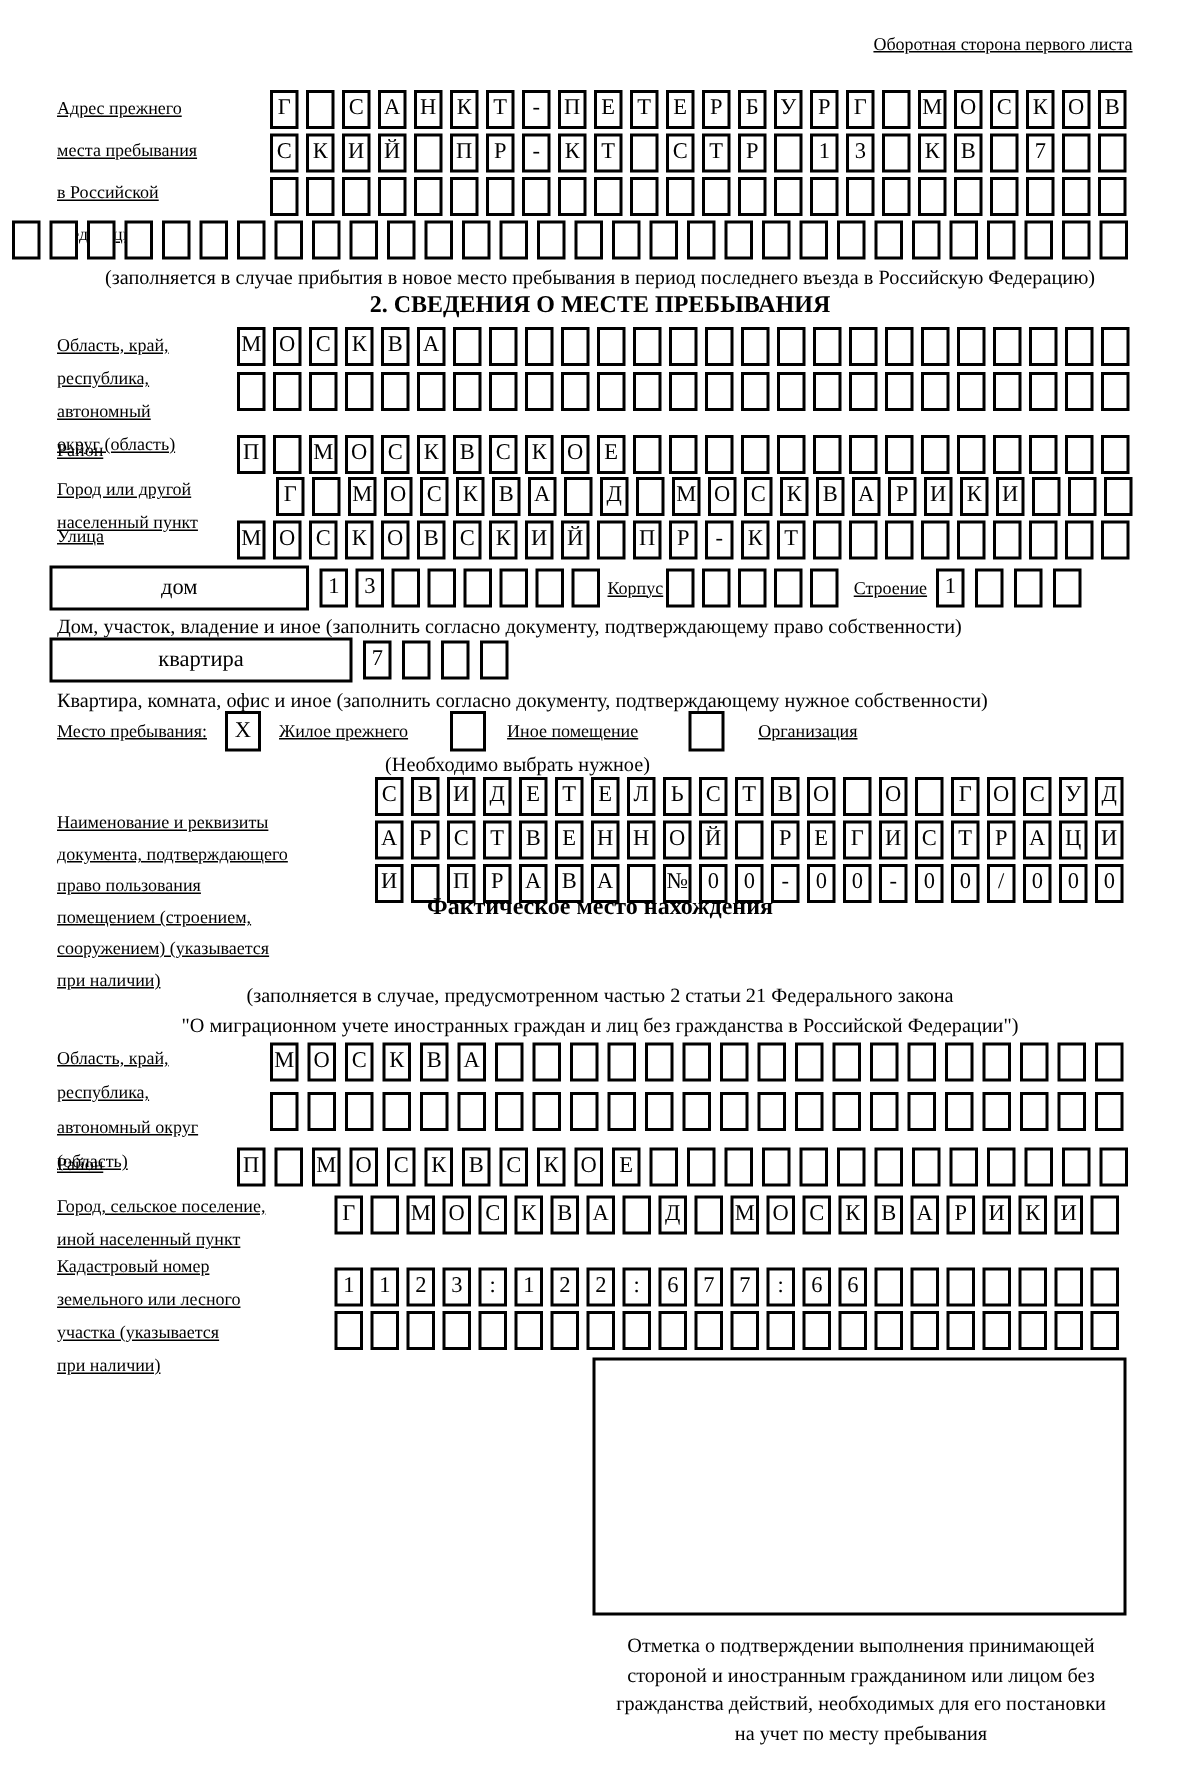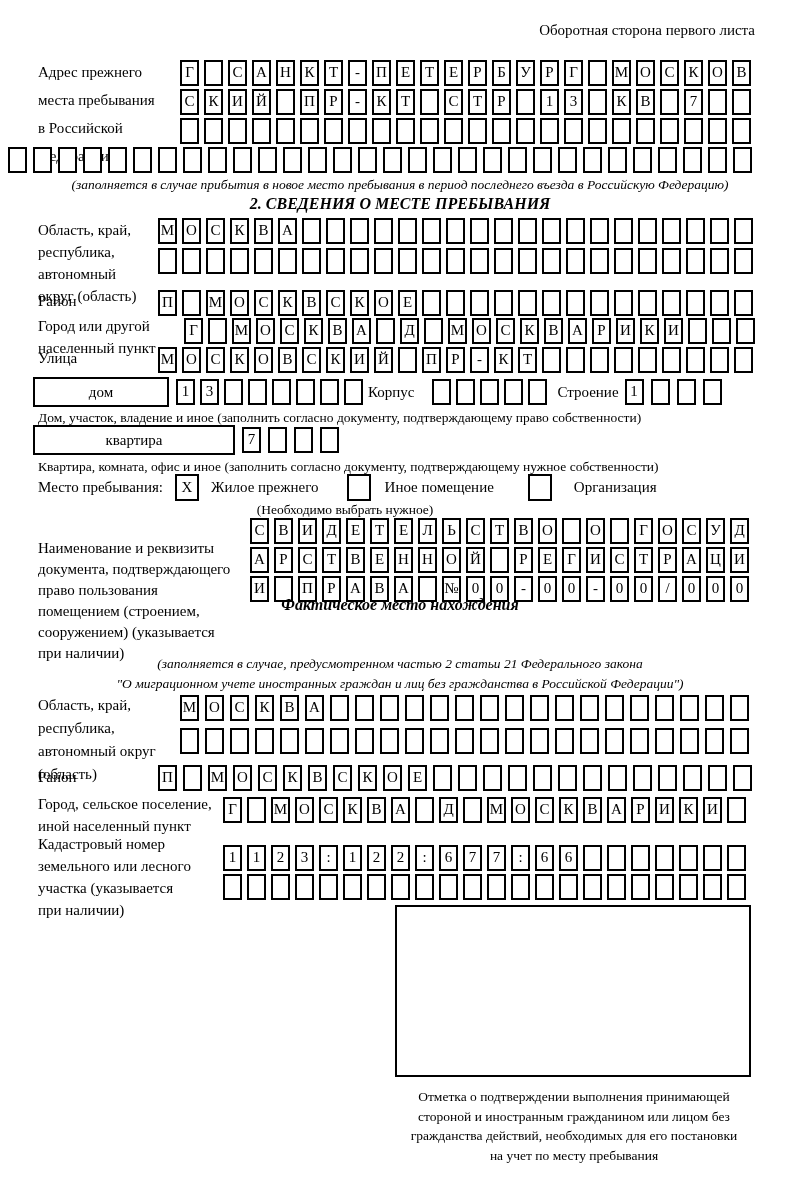--- a/index.html
+++ b/index.html
@@ -1,22 +1,22 @@
 <!DOCTYPE html>
 <html><head>
 <meta charset="utf-8">
 <style>
   html,body{margin:0;padding:0;background:#fff;}
   .page{position:relative;width:800px;height:1180px;background:#ffffff;color:#000;
         font-family:"Liberation Serif",serif;overflow:hidden;}
   .abs{position:absolute;}
-  .label{font-size:15px;}
+  .label{font-size:12px;text-decoration:underline;}
   .note{font-size:13.5px;}
   .bold{font-weight:bold;}
-  .center{left:0;width:100%;text-align:center;font-style:italic;}
+  .center{left:0;width:100%;text-align:center;}
   .lh21 div{line-height:21px;}
   .lh22 div{line-height:22px;}
   .lh23 div{line-height:23px;}
   .lh28 div{line-height:28px;}
   .cell-row{white-space:nowrap;height:26px;}
   .rows .cell-row{margin-bottom:3px;}
   .cell{display:inline-block;box-sizing:border-box;width:19px;height:26px;border:2px solid #000;
         margin-right:5px;text-align:center;font-size:15px;line-height:21px;vertical-align:top;background:#fff;}
   .p25 .cell{margin-right:6px;}
   .p26 .cell{margin-right:7px;}
@@ -68,23 +68,23 @@
   <div class="abs label lh22" style="left:38px;top:315px;width:150px">
       <div>Город или другой</div>
       <div>населенный пункт</div>
     </div>
   <div class="abs cell-row" style="left:184px;top:318px"><span class="cell">Г</span><span class="cell"></span><span class="cell">М</span><span class="cell">О</span><span class="cell">С</span><span class="cell">К</span><span class="cell">В</span><span class="cell">А</span><span class="cell"></span><span class="cell">Д</span><span class="cell"></span><span class="cell">М</span><span class="cell">О</span><span class="cell">С</span><span class="cell">К</span><span class="cell">В</span><span class="cell">А</span><span class="cell">Р</span><span class="cell">И</span><span class="cell">К</span><span class="cell">И</span><span class="cell"></span><span class="cell"></span><span class="cell"></span></div>
 
   <div class="abs label" style="left:38px;top:350px">Улица</div>
   <div class="abs cell-row" style="left:158px;top:347px"><span class="cell">М</span><span class="cell">О</span><span class="cell">С</span><span class="cell">К</span><span class="cell">О</span><span class="cell">В</span><span class="cell">С</span><span class="cell">К</span><span class="cell">И</span><span class="cell">Й</span><span class="cell"></span><span class="cell">П</span><span class="cell">Р</span><span class="cell">-</span><span class="cell">К</span><span class="cell">Т</span><span class="cell"></span><span class="cell"></span><span class="cell"></span><span class="cell"></span><span class="cell"></span><span class="cell"></span><span class="cell"></span><span class="cell"></span><span class="cell"></span></div>
 
   <div class="abs flex-row" style="left:33px;top:377px">
-    <div class="big-box" style="width:136px;margin-right:7px">дом</div>
+    <div class="big-box" style="width:173px;margin-right:7px">дом</div>
     <span class="cell-row"><span class="cell">1</span><span class="cell">3</span><span class="cell"></span><span class="cell"></span><span class="cell"></span><span class="cell"></span><span class="cell"></span><span class="cell"></span></span>
-    <span class="label" style="margin-right:18px">Корпус</span>
+    <span class="label" style="margin-right:2px">Корпус</span>
     <span class="cell-row"><span class="cell"></span><span class="cell"></span><span class="cell"></span><span class="cell"></span><span class="cell"></span></span>
     <span class="label" style="margin:0 6px 0 5px">Строение</span>
     <span class="cell-row p26"><span class="cell">1</span><span class="cell"></span><span class="cell"></span><span class="cell"></span></span>
   </div>
   <div class="abs note" style="left:38px;top:410px">Дом, участок, владение и иное (заполнить согласно документу, подтверждающему право собственности)</div>
 
   <div class="abs flex-row" style="left:33px;top:425px">
     <div class="big-box" style="width:202px;margin-right:7px">квартира</div>
     <span class="cell-row p26"><span class="cell">7</span><span class="cell"></span><span class="cell"></span><span class="cell"></span></span>
   </div>

